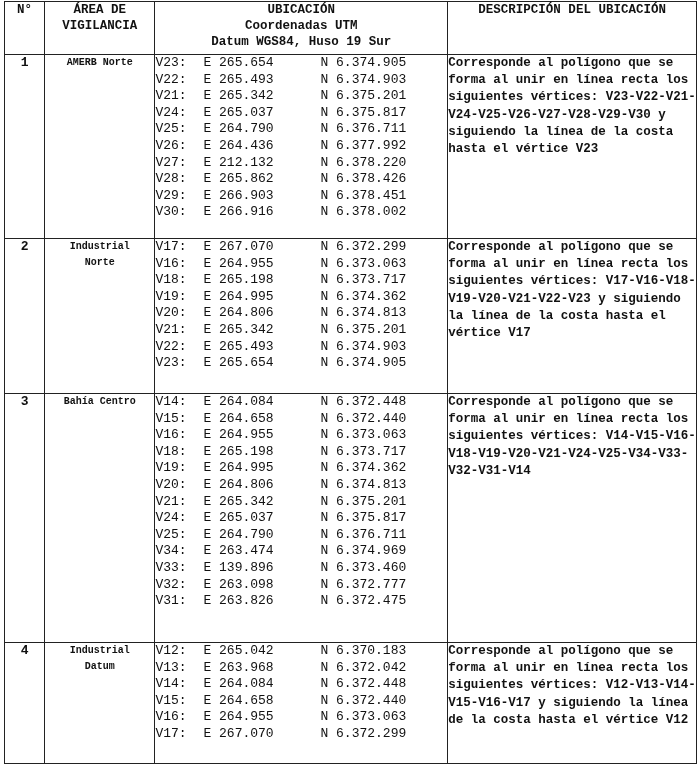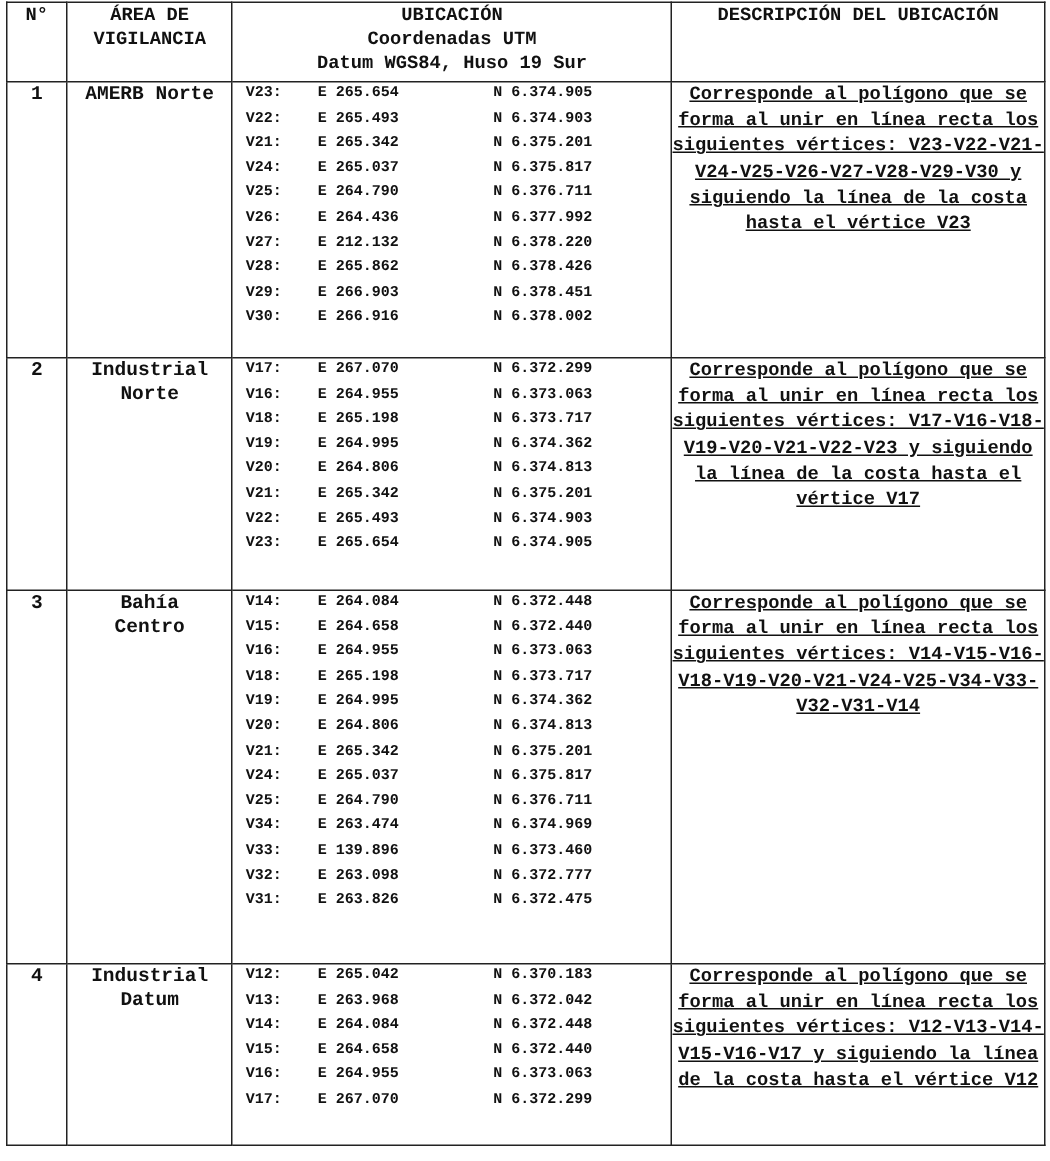--- a/index.html
+++ b/index.html
@@ -7,27 +7,27 @@
          font-family: "Liberation Mono", "DejaVu Sans Mono", monospace; color: #111; }
   table.doc { position: absolute; left: 4px; top: 1px; width: 693px;
               border-collapse: collapse; table-layout: fixed; }
   table.doc td, table.doc th { border: 1.5px solid #222; vertical-align: top; padding: 0; }
   .hdr th { font-weight: bold; font-size: 12.5px; line-height: 16px; text-align: center; height: 52px; padding-top: 2px; }
   .c-num { width: 40px; }
   .c-area { width: 110px; }
   .c-loc { width: 292px; }
   .c-desc { width: 248px; }
   td.num { text-align: center; font-weight: bold; font-size: 13px; padding-top: 4px; }
-  td.area { text-align: center; font-weight: bold; font-size: 13px; line-height: 16px; padding-top: 4px; }
+  td.area { text-align: center; font-weight: bold; font-size: 10px; line-height: 16px; padding-top: 4px; }
   td.loc { padding-top: 3px; padding-left: 10px; }
-  .vrow { display: flex; font-weight: bold; font-size: 10px; line-height: 16.6px; white-space: pre; justify-content: center; }
+  .vrow { display: flex; font-weight: normal; font-size: 13px; line-height: 16.6px; white-space: pre; }
   .vlabel { width: 48px; }
   .east { width: 117px; }
   .north { width: 110px; }
-  td.desc { text-align: center; font-weight: bold; font-size: 12.5px; line-height: 17.2px; padding: 4px 4px 0 4px; text-decoration: underline; }
+  td.desc { font-weight: bold; font-size: 12.5px; line-height: 17.2px; padding: 4px 4px 0 4px; }
   tr.r1 td { height: 183px; }
   tr.r2 td { height: 154px; }
   tr.r3 td { height: 248px; }
   tr.r4 td { height: 120px; }
 </style>
 </head>
 <body>
 
 <table class="doc">
   <colgroup>

